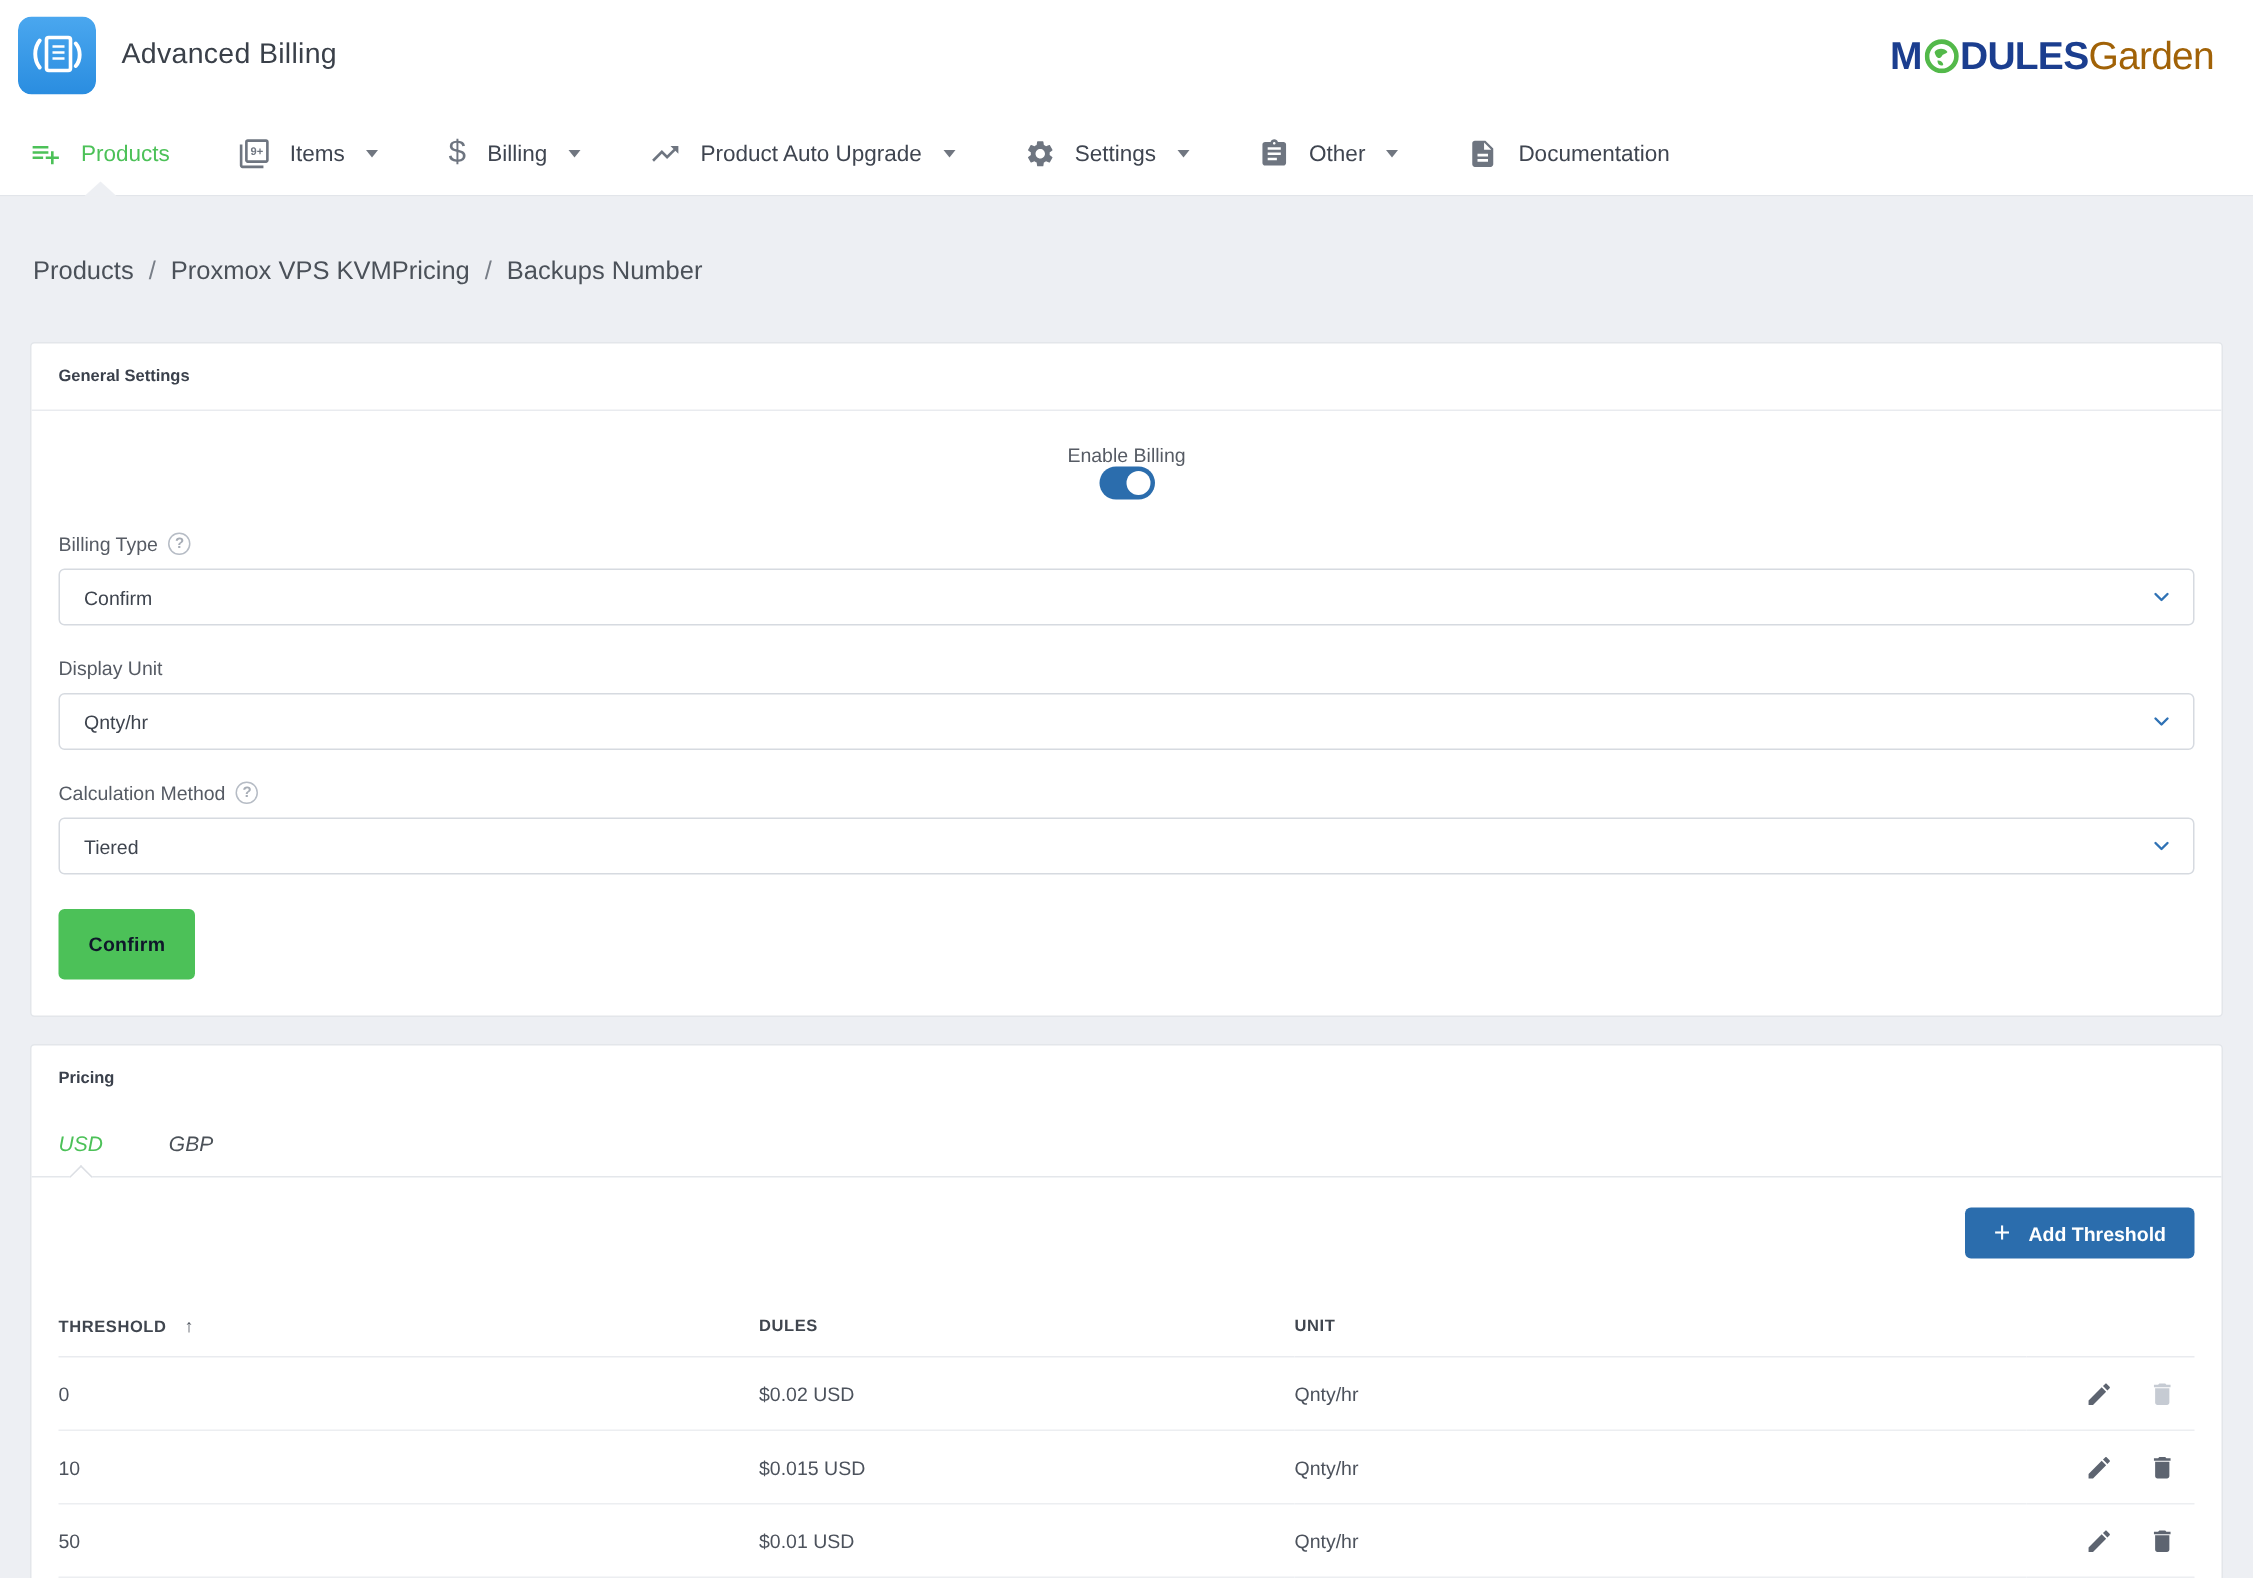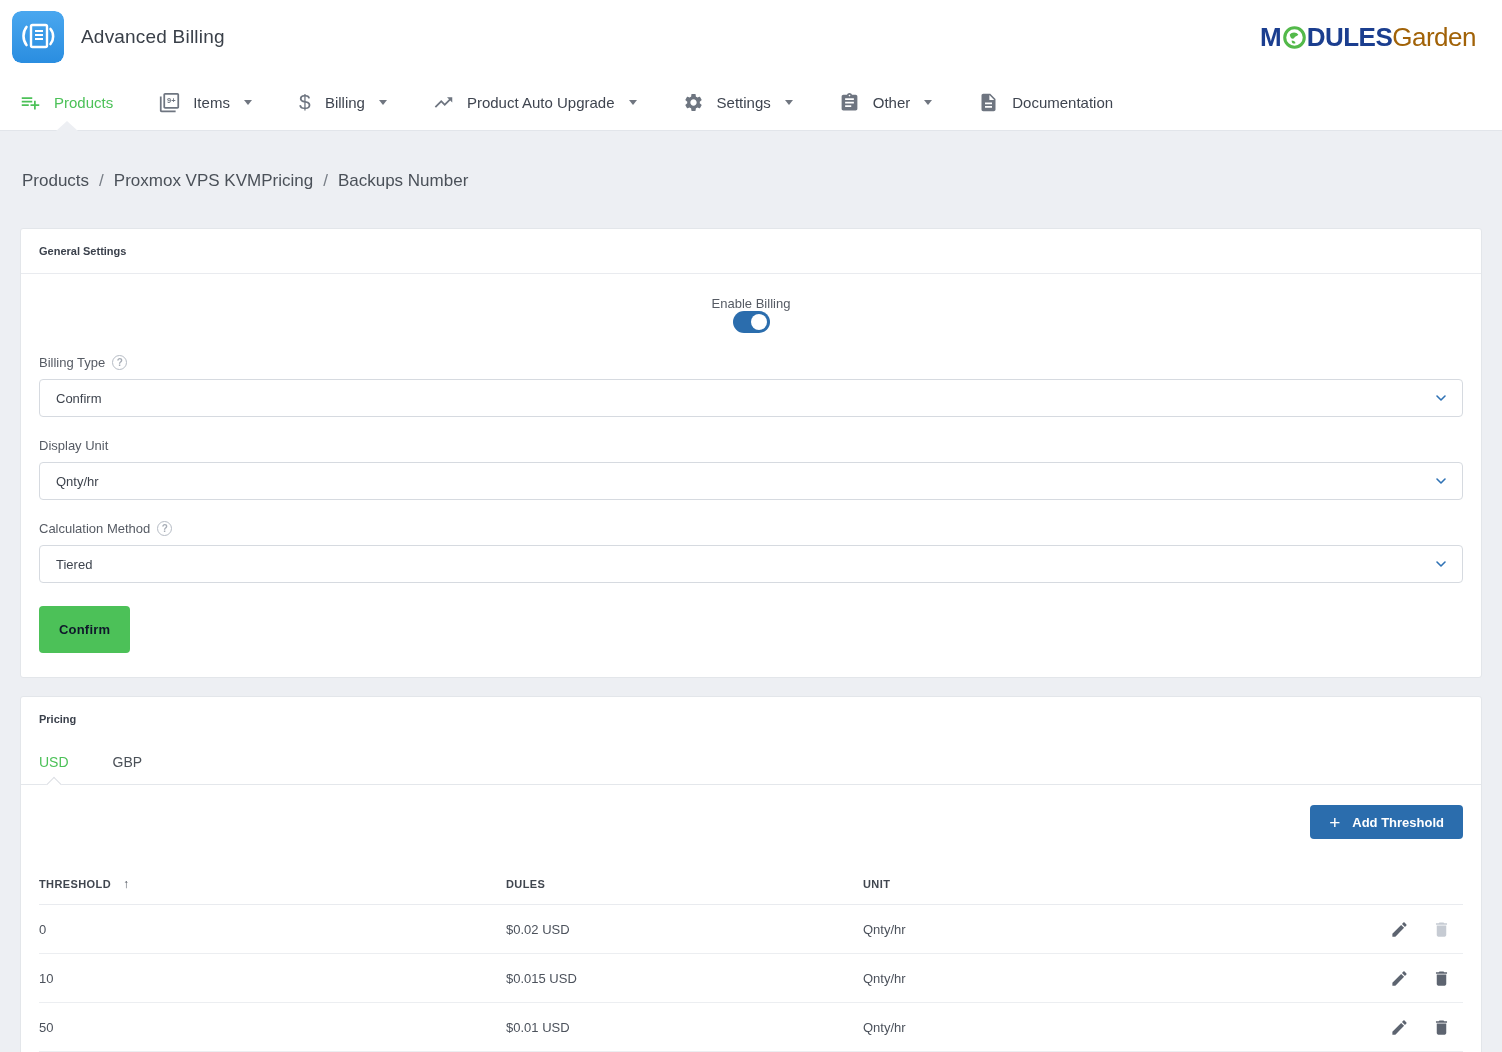--- a/index.html
+++ b/index.html
@@ -111,21 +111,21 @@
     height: 47px; padding: 0 20px; border-radius: 4px; cursor: pointer;
   }
 
   
   .tabs {
     display: flex; gap: 44px; padding: 13px 18px 0;
     border-bottom: 1px solid #e4e7eb;
   }
   .tab {
     padding-bottom: 14px; font-size: 14px; color: #4b5158;
-    position: relative; cursor: pointer;
+    position: relative; cursor: pointer; font-style: italic;
   }
   .tab.active { color: #4cc158; }
   .tab.active::after {
     content: ""; position: absolute; left: 50%; bottom: -6px;
     width: 10px; height: 10px; background: #fff;
     border-top: 1px solid #dcdfe4; border-left: 1px solid #dcdfe4;
     transform: translateX(-50%) rotate(45deg);
   }
   .pricing-body { padding: 0 18px 0; }
   .add-row { display: flex; justify-content: flex-end; padding: 20px 0 25px; }

